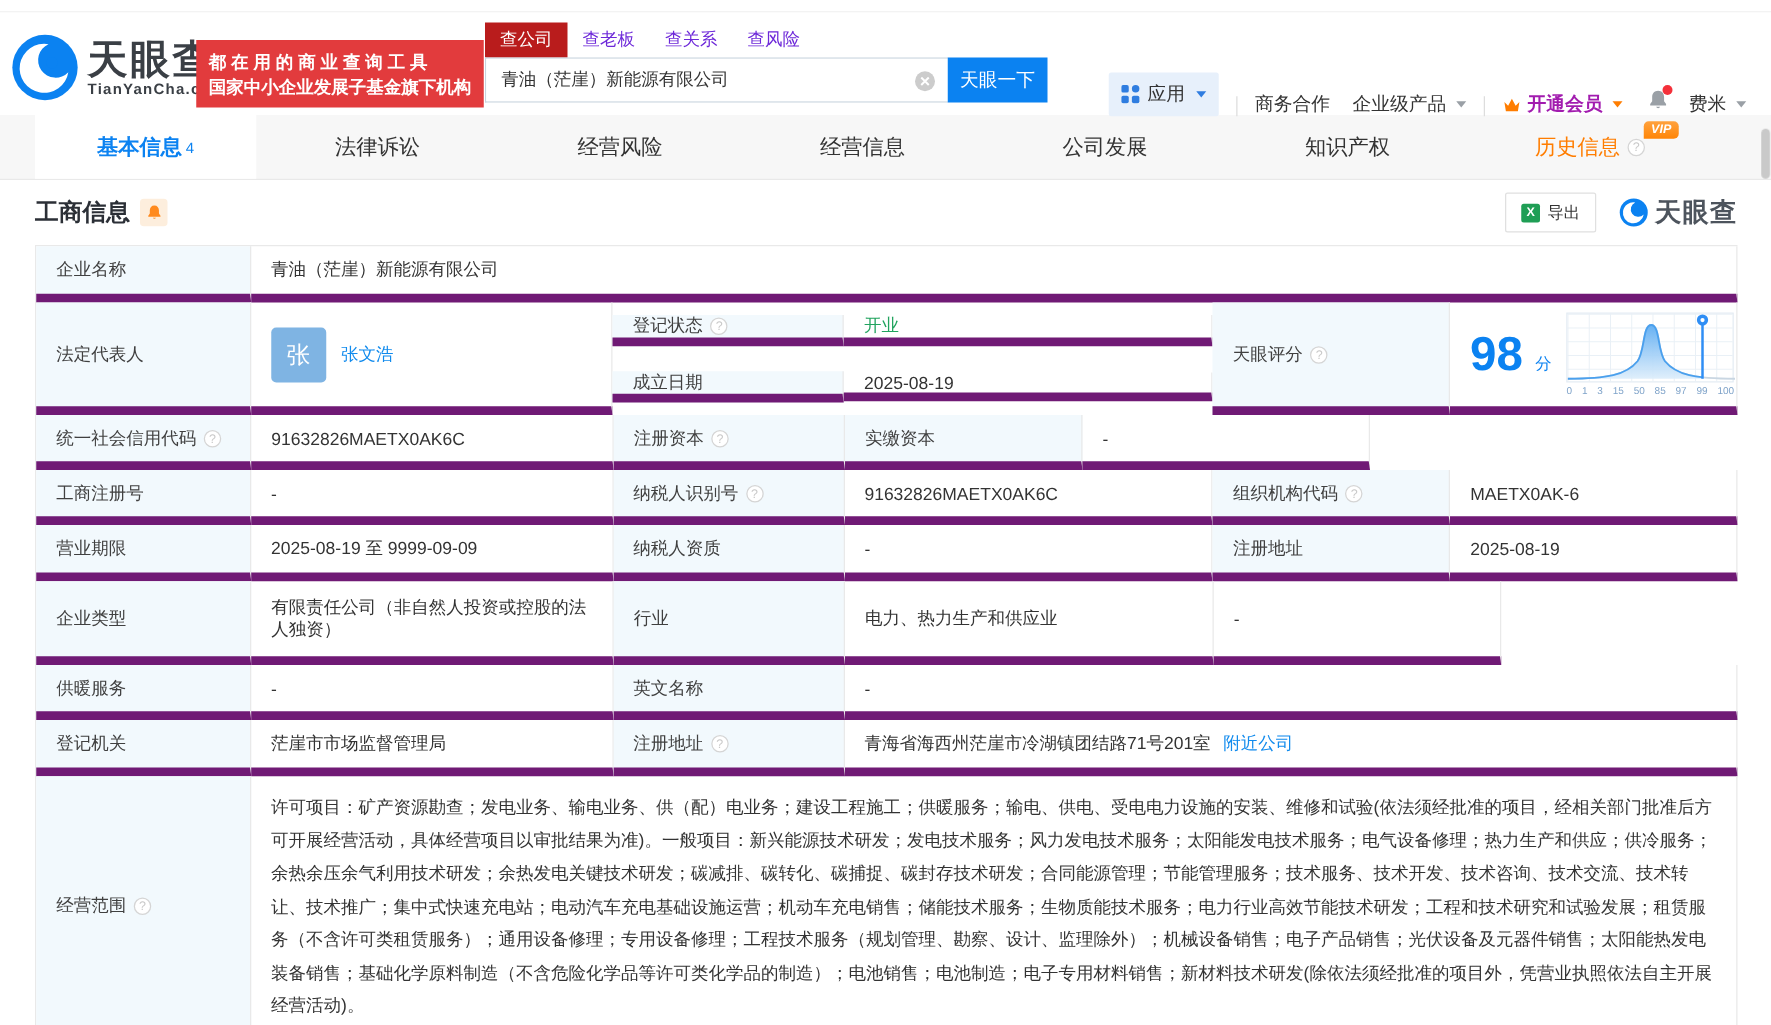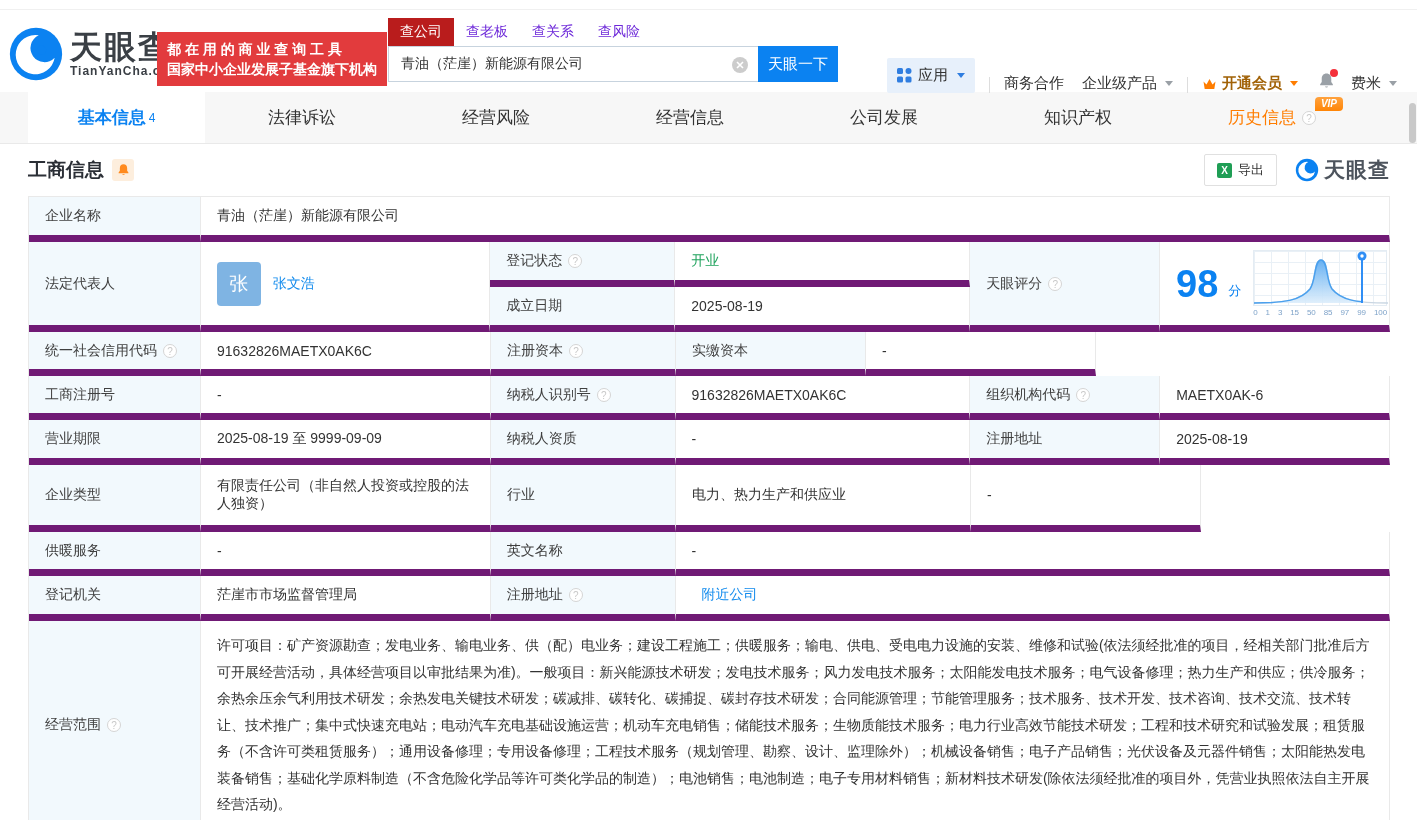--- a/index.html
+++ b/index.html
@@ -32,21 +32,21 @@
   .search-btn { width:80px; height:36px; background:#0b82f1; color:#fff; border:none;
      font-size:15px; cursor:pointer; font-family:inherit; }
 
   .hmenu { position:absolute; right:20px; top:48px; display:flex; align-items:flex-end;
      font-size:15px; color:#333; }
   .apps-btn { display:flex; align-items:center; gap:6px; background:#e7f0fb; padding:8px 10px;
      border-radius:2px; cursor:pointer; }
   .hdiv { width:1px; height:16px; background:#ddd; margin:0 14px; }
   .hitem { cursor:pointer; display:flex; align-items:center; gap:5px; }
   .hitem + .hitem { margin-left:18px; }
-  .vip-link { color:#a16207; font-weight:700; }
+  .vip-link { color:#a21caf; font-weight:700; }
   .caret { width:0; height:0; border-left:4px solid transparent; border-right:4px solid transparent;
      border-top:5px solid #9aa0a6; margin-left:3px; }
   .caret.blue { border-top-color:#2f7de0; }
   .caret.orange { border-top-color:#ff7d00; }
   .bell-wrap { position:relative; margin:0 16px 0 20px; cursor:pointer; }
   .red-dot { position:absolute; top:-3px; right:-3px; width:8px; height:8px; border-radius:50%; background:#f4303a; }
 
   
   .navtabs { display:flex; height:52px; background:#f7f7f7; border-bottom:1px solid #e9e9e9; padding-left:28px; }
   .navtab { width:194px; display:flex; align-items:center; justify-content:center;
@@ -76,21 +76,21 @@
   .tbl { margin:0 27px 0 28px; width:1362px; border-top:1px solid #e9e9e9; border-left:1px solid #e9e9e9; font-size:14px; }
   .row { display:flex; }
   .cell { border-right:1px solid #e9e9e9; border-bottom:7px solid #701a75; padding:0 16px;
      display:flex; align-items:center; }
   .lbl { background:#f2f9fd; color:#404040; }
   .val { color:#333; }
   .w1{width:172px}.w2{width:290px}.w3{width:185px}.w4{width:295px}.w5{width:190px}.w6{width:230px}
   .w2-6{width:1190px}.w4-6{width:715px}
   .h45{height:45px}.h90{height:90px}.h44{height:44px}.h67{height:67px}
   .sub { display:flex; flex-direction:column; width:480px; }
-  .subrow { display:flex; height:45px; }
+  .subrow { display:flex; height:45px;align-items:center; }
   .help { width:14px; height:14px; min-width:14px; border:1px solid #d5d5d5; border-radius:50%;
      color:#c9c9c9; font-size:10px; line-height:13px; text-align:center; display:inline-block;
      margin-left:6px; background:#fff; }
   .green { color:#21a35e; }
   .link { color:#128bed; cursor:pointer; }
   .avatar { width:44px; height:44px; border-radius:4px; background:#7fb4e3; color:#fff; font-size:19px;
      display:flex; align-items:center; justify-content:center; margin-right:12px; }
   .scope-cell { display:block; padding:11px 16px; line-height:26.5px; color:#333; }
 
   
@@ -361,20 +361,21 @@
   </div>
 
   <div class="row h45">
     <div class="cell lbl w1">登记机关</div>
     <div class="cell val w2">茫崖市市场监督管理局</div>
     <div class="cell lbl w3">
       <span>注册地址</span>
       <span class="help">?</span>
     </div>
     <div class="cell val w4-6">
+      <span>青海省海西州茫崖市冷湖镇团结路71号201室</span>
       <span class="link" style="margin-left:10px;">附近公司</span>
     </div>
   </div>
 
   <div class="row">
     <div class="cell lbl w1">
       <span>经营范围</span>
       <span class="help">?</span>
     </div>
     <div class="cell val w2-6 scope-cell">许可项目：矿产资源勘查；发电业务、输电业务、供（配）电业务；建设工程施工；供暖服务；输电、供电、受电电力设施的安装、维修和试验(依法须经批准的项目，经相关部门批准后方可开展经营活动，具体经营项目以审批结果为准)。一般项目：新兴能源技术研发；发电技术服务；风力发电技术服务；太阳能发电技术服务；电气设备修理；热力生产和供应；供冷服务；余热余压余气利用技术研发；余热发电关键技术研发；碳减排、碳转化、碳捕捉、碳封存技术研发；合同能源管理；节能管理服务；技术服务、技术开发、技术咨询、技术交流、技术转让、技术推广；集中式快速充电站；电动汽车充电基础设施运营；机动车充电销售；储能技术服务；生物质能技术服务；电力行业高效节能技术研发；工程和技术研究和试验发展；租赁服务（不含许可类租赁服务）；通用设备修理；专用设备修理；工程技术服务（规划管理、勘察、设计、监理除外）；机械设备销售；电子产品销售；光伏设备及元器件销售；太阳能热发电装备销售；基础化学原料制造（不含危险化学品等许可类化学品的制造）；电池销售；电池制造；电子专用材料销售；新材料技术研发(除依法须经批准的项目外，凭营业执照依法自主开展经营活动)。</div>

